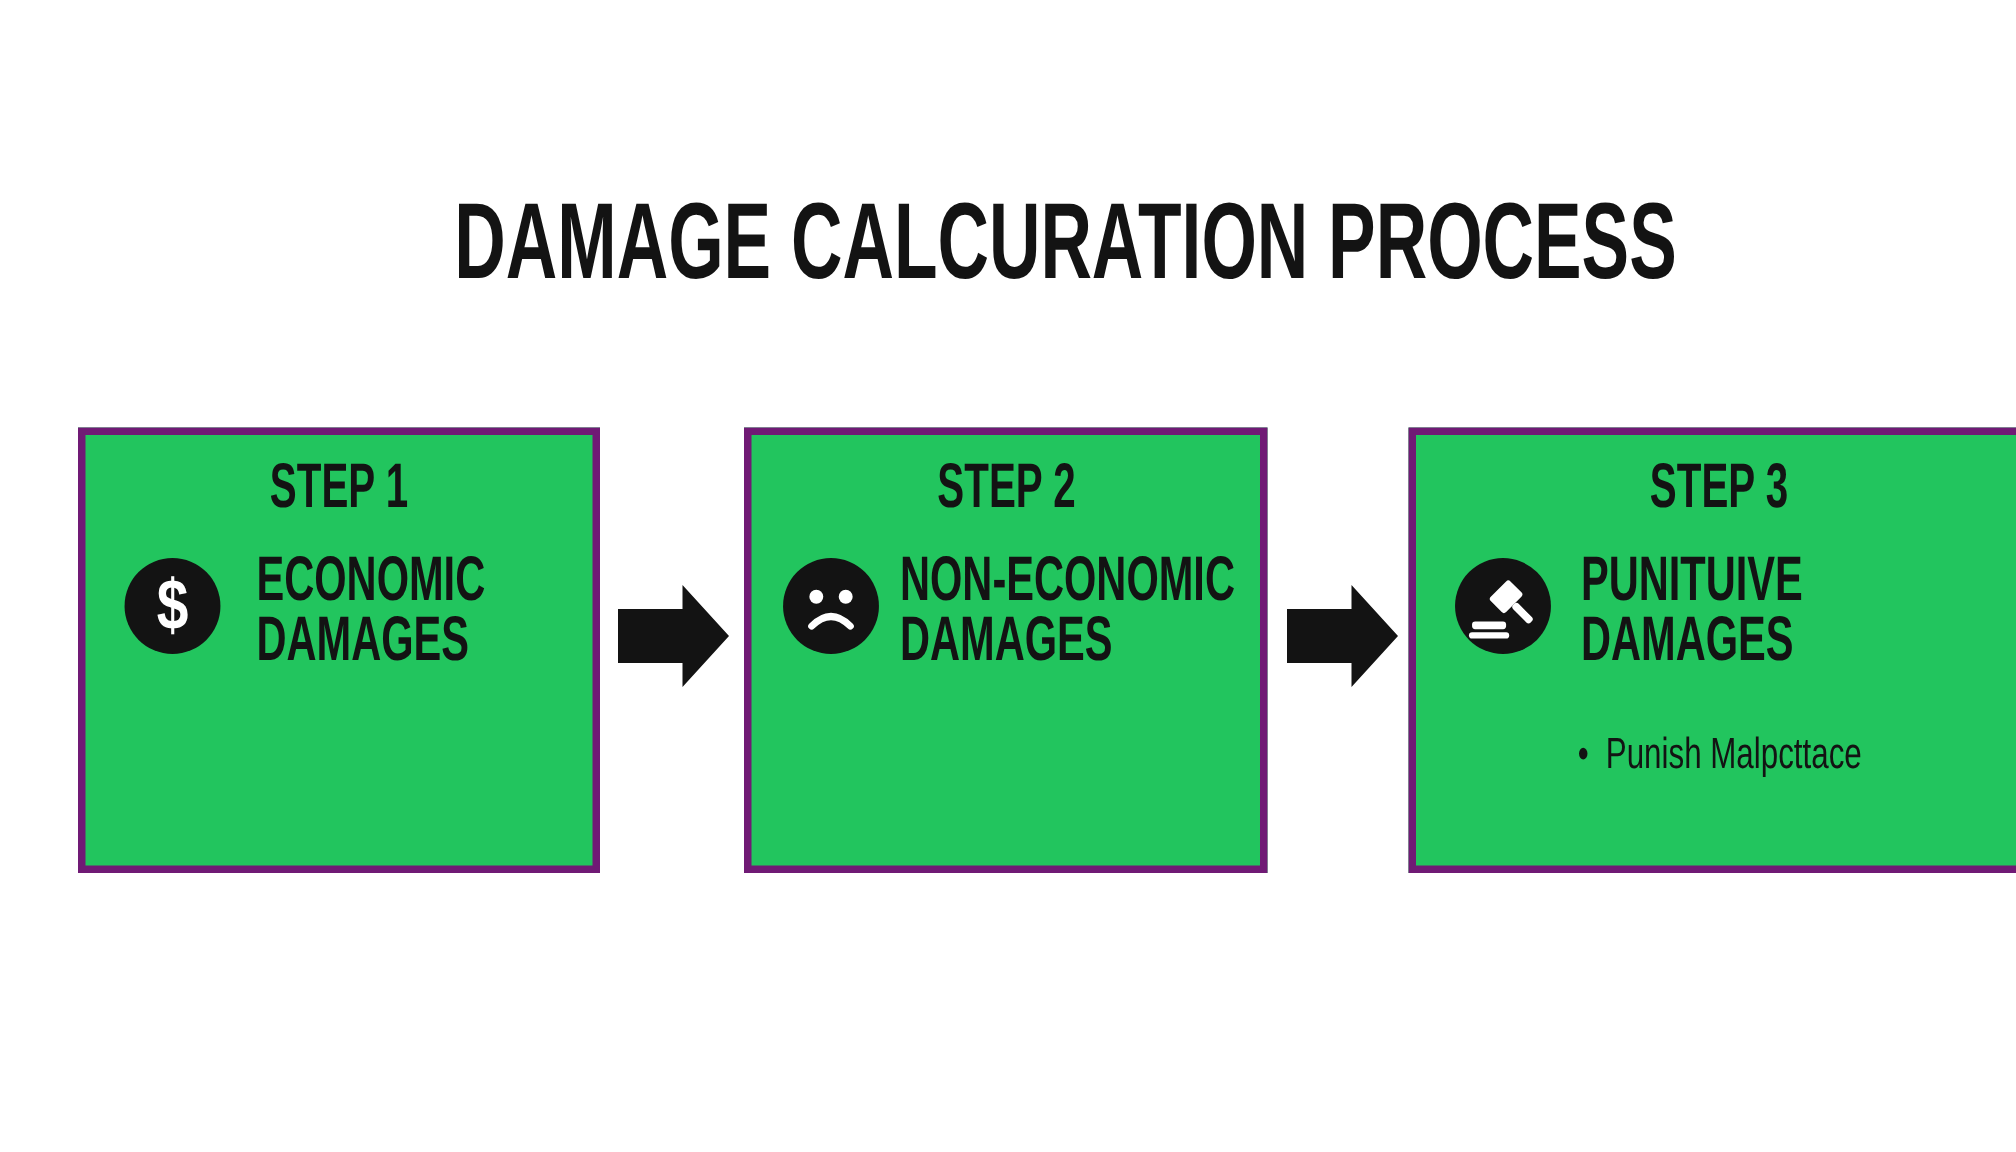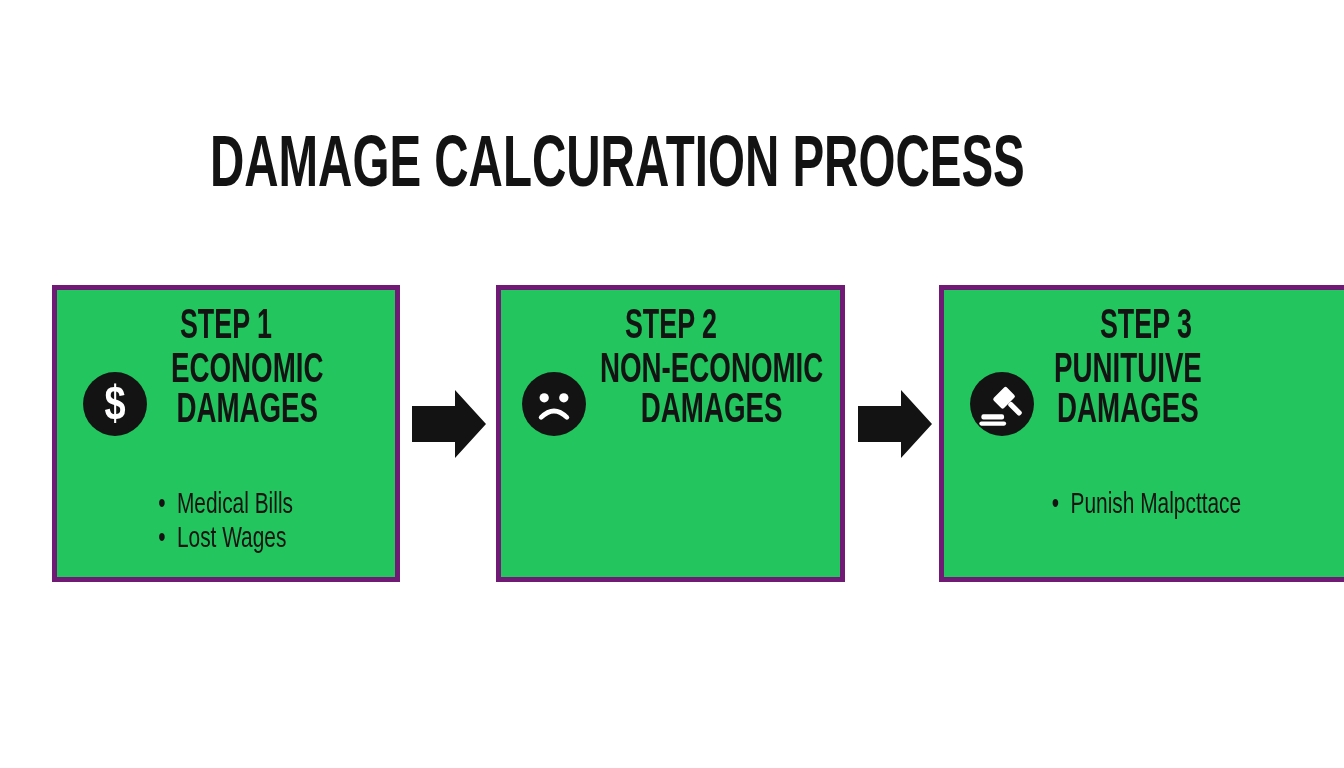--- a/index.html
+++ b/index.html
@@ -10,21 +10,21 @@
     background: #ffffff;
     overflow: hidden;
     font-family: "Liberation Sans", "DejaVu Sans", sans-serif;
     color: #131313;
   }
 
   
   .title-wrap {
     position: absolute;
     top: 122px; left: 0; right: 16px;
-    text-align: left;
+    text-align: right;
   }
   .title {
     display: inline-block;
     font-size: 72px;
     font-weight: 700;
     line-height: 1.1;
     white-space: nowrap;
     transform: scaleX(0.66);
     transform-origin: center;
     color: #131313;
@@ -59,21 +59,21 @@
   }
 
   .icon {
     position: absolute;
     left: 25px; top: 81px;
     width: 66px; height: 66px;
   }
   .box2 .icon { left: 20px; }
   .icon svg { width: 100%; height: 100%; display: block; }
 
-  .heading { position: absolute; left: 114px; top: 58px; text-align: center; }
+  .heading { position: absolute; left: 114px; top: 76px; }
   .box2 .heading { left: 99px; }
   .box3 .heading { left: 110px; }
   .hline {
     display: block;
     font-size: 42px;
     font-weight: 700;
     line-height: 40px;
     white-space: nowrap;
     transform: scaleX(0.66);
     transform-origin: left center;
@@ -131,26 +131,20 @@
     </div>
     <span class="icon">
       <svg viewBox="0 0 64 64" xmlns="http://www.w3.org/2000/svg" aria-hidden="true">
         <circle cx="32" cy="32" r="31" fill="#131313"></circle>
         <text transform="translate(32,47) scale(0.8,1)" text-anchor="middle" font-family="Liberation Sans, DejaVu Sans, sans-serif" font-weight="700" font-size="46" fill="#ffffff">$</text>
       </svg>
     </span>
     <div class="heading">
       <span class="hline">ECONOMIC</span>
       <span class="hline">DAMAGES</span>
-    </div>
-    <div class="bullets-wrap">
-      <ul class="bullets">
-        <li>Medical Bills</li>
-        <li>Lost Wages</li>
-      </ul>
     </div>
   </section>
 
   <span class="arrow arrow1">
     <svg viewBox="0 0 74 68" xmlns="http://www.w3.org/2000/svg" aria-hidden="true">
       <polygon points="0,16 43,16 43,0 74,34 43,68 43,52 0,52" fill="#131313"></polygon>
     </svg>
   </span>
 
   <section class="step-box box2">

